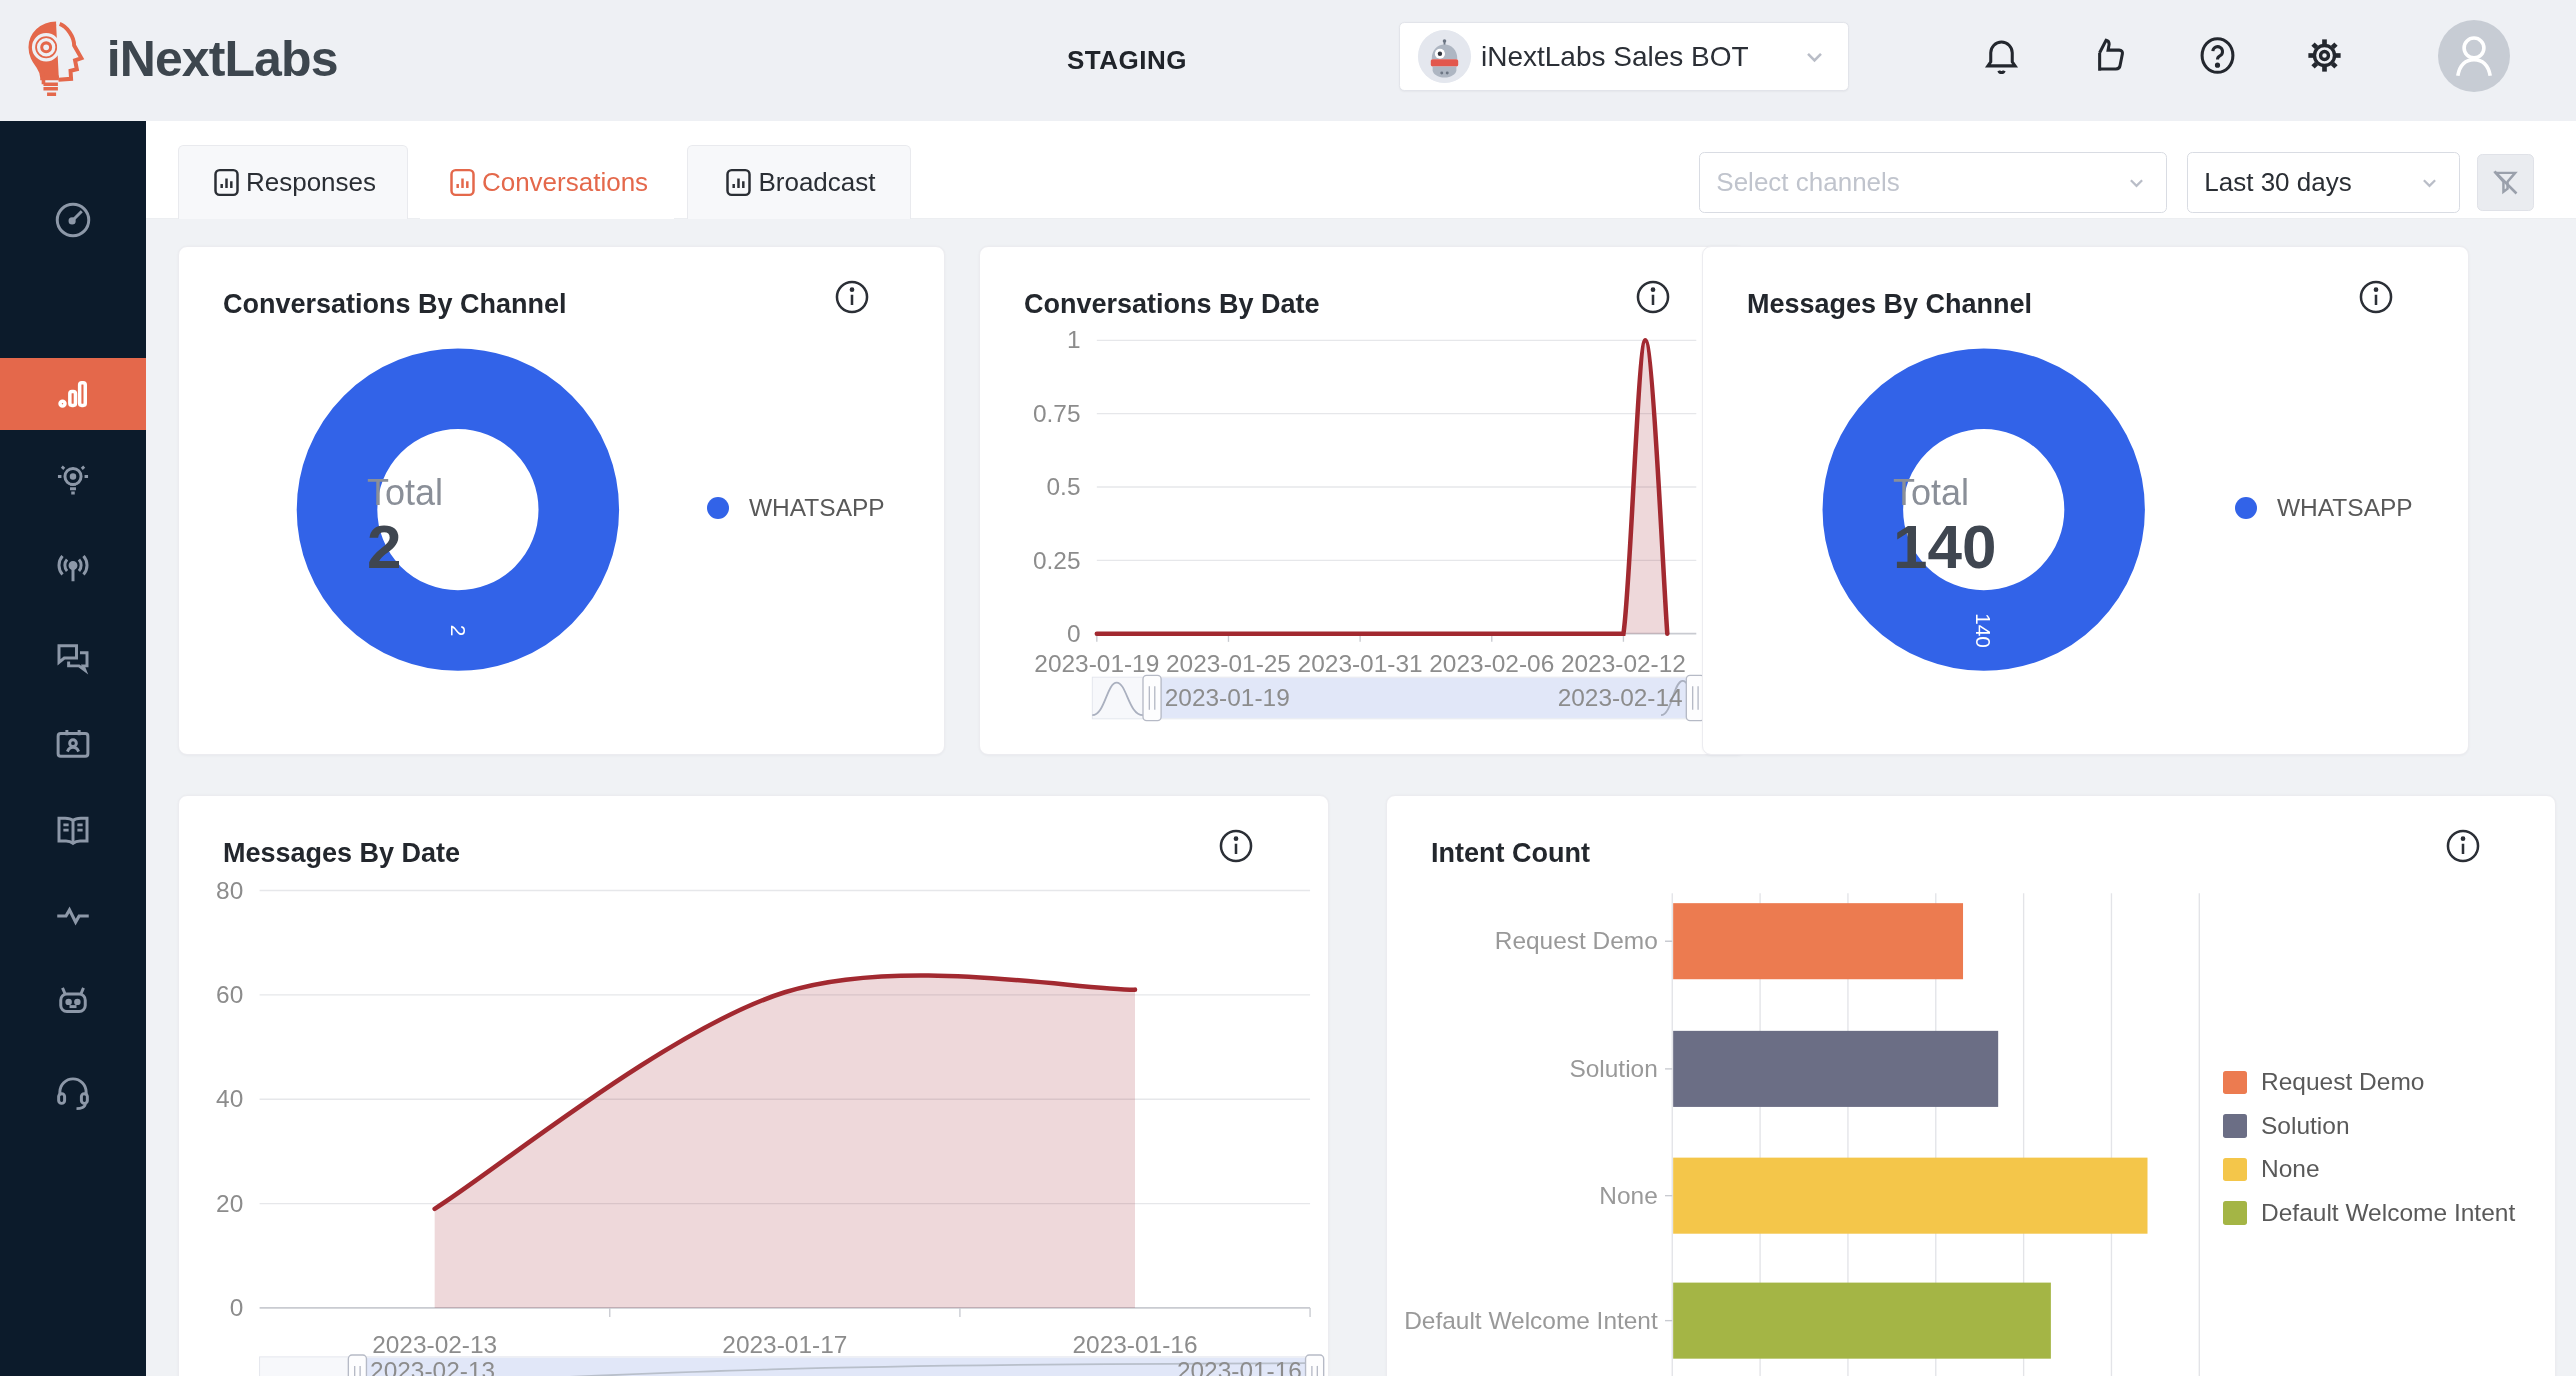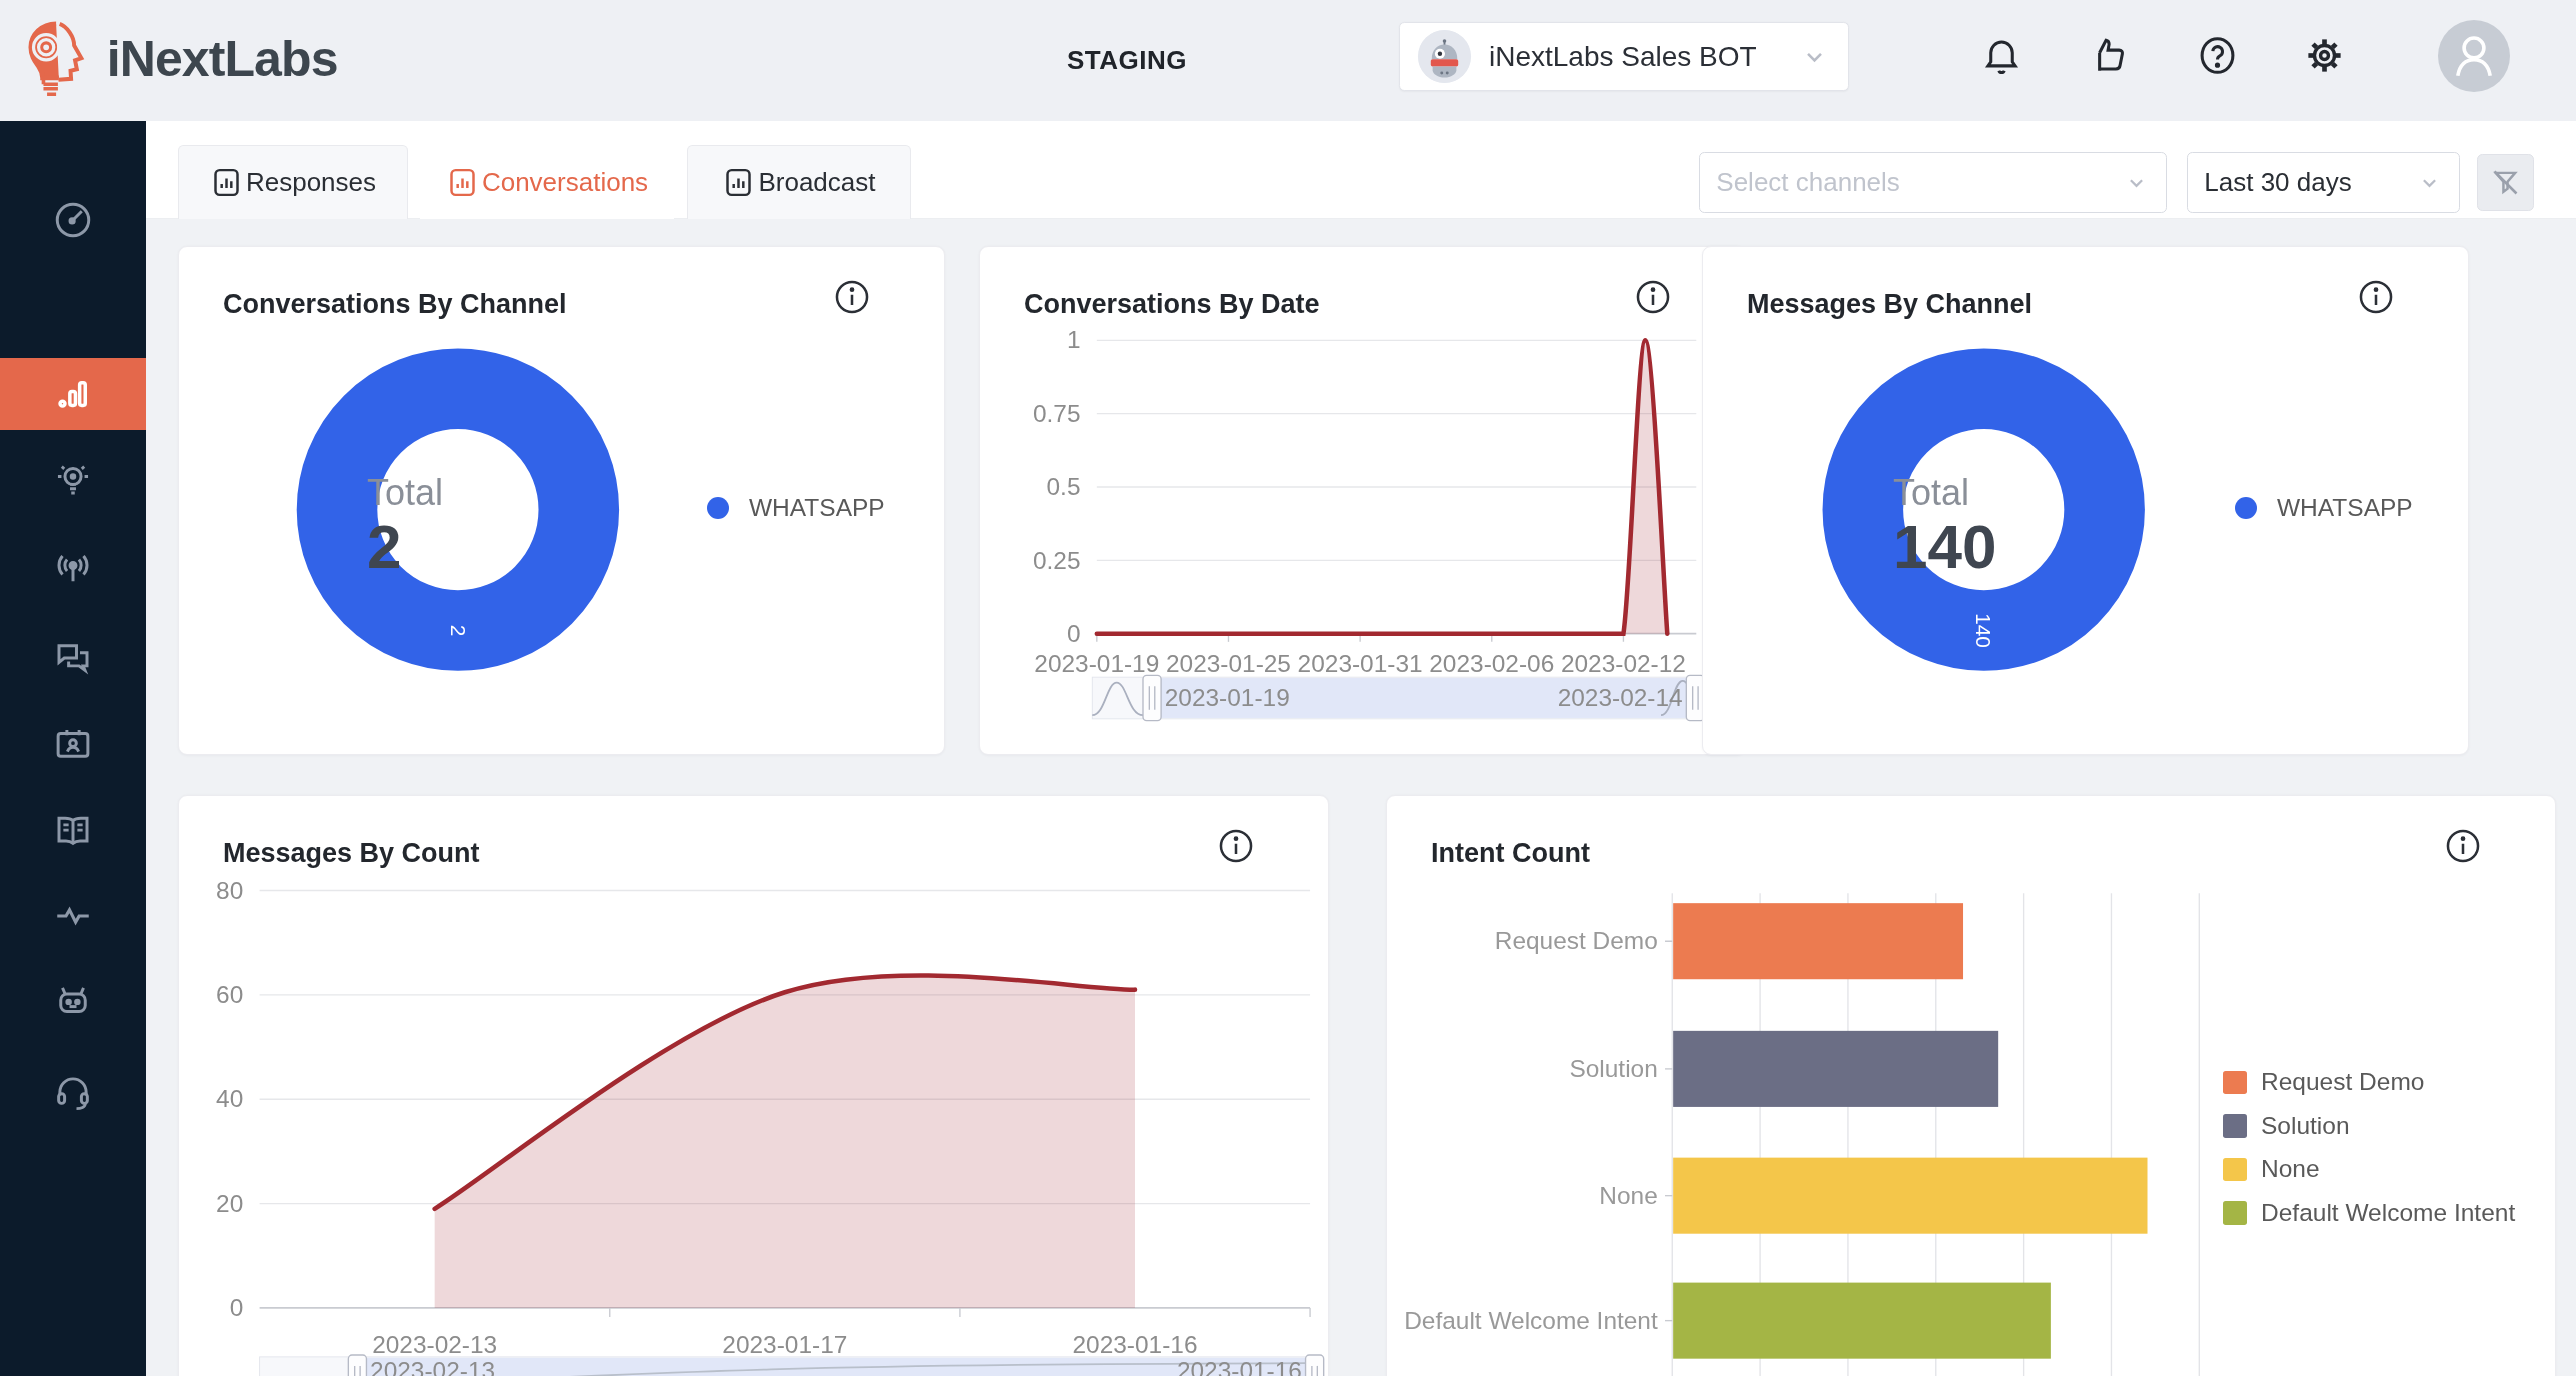--- a/index.html
+++ b/index.html
@@ -6,21 +6,21 @@
   *{box-sizing:border-box;}
   .stage{position:relative;width:2576px;height:1377px;overflow:hidden;
          background:#f0f2f5;font-family:"Liberation Sans",sans-serif;}
 
   
   .header{position:absolute;left:0;top:0;width:2576px;height:121px;background:#eef0f4;z-index:5;}
   .brand{position:absolute;left:20px;top:18px;display:flex;align-items:center;gap:12.7px;}
   .brand-text{font-size:50px;font-weight:700;color:#3d464e;letter-spacing:-0.9px;}
   .env-label{position:absolute;left:1067px;top:45px;font-size:26px;font-weight:700;color:#20242a;letter-spacing:0.5px;}
   .bot-select{position:absolute;left:1399px;top:22px;width:450px;height:69px;background:#fff;
-              border:0.9px solid #e2e4ea;border-radius:5.4px;display:flex;align-items:center;padding:0 18px;gap:18px;
+              border:0.9px solid #e2e4ea;border-radius:5.4px;display:flex;align-items:center;padding:0 18px;gap:10px;
               box-shadow:0 0.9px 1.8px rgba(0,0,0,.04);cursor:pointer;}
   .bot-avatar{width:53px;height:53px;border-radius:50%;background:#e6e9f0;overflow:hidden;flex:0 0 auto;}
   .bot-name{font-size:28px;color:#2b2f36;flex:1;}
   .hicon{position:absolute;top:34px;width:43px;height:43px;color:#23272e;cursor:pointer;}
   .avatar-btn{position:absolute;left:2438px;top:20px;width:72px;height:72px;border-radius:50%;background:#c7ccd4;cursor:pointer;}
 
   
   .sidebar{position:absolute;left:0;top:121px;width:146px;height:1255px;background:#0c1b2b;z-index:4;}
   .side-item{position:absolute;left:0;width:146px;height:72px;display:flex;align-items:center;justify-content:center;
              color:#8d98a8;cursor:pointer;}
@@ -339,21 +339,21 @@
       <div class="t">Total</div>
       <div class="v">140</div>
     </div>
     <div class="legend-row" style="left:532px;top:247px">
       <span class="legend-dot" style="background:#3263e8"></span>
       <span class="legend-label">WHATSAPP</span>
     </div>
   </div>
 
   <div class="card" style="left:178px;top:795px;width:1151px;height:582px;border-radius:9px 9px 0 0">
-    <div class="card-title">Messages By Count</div>
+    <div class="card-title">Messages By Date</div>
     <svg class="info-btn" style="left:1038px" viewBox="0 0 24 24" fill="none" stroke="currentColor" stroke-width="1.6">
         <circle cx="12" cy="12" r="9.5"></circle>
         <line x1="12" y1="10.5" x2="12" y2="17"></line>
         <circle cx="12" cy="7.4" r=".7" fill="currentColor"></circle>
       </svg>
     <svg width="1151" height="582" viewBox="0 0 1271 642">
         <line x1="89" y1="565" x2="1249" y2="565" stroke="#c9cbd1" stroke-width="2"></line>
         <text x="71" y="574" font-size="27" fill="#8c8c8c" text-anchor="end">0</text>
         <line x1="89" y1="449.75" x2="1249" y2="449.75" stroke="#e6e7ea" stroke-width="1.5"></line>
         <text x="71" y="458.75" font-size="27" fill="#8c8c8c" text-anchor="end">20</text>

